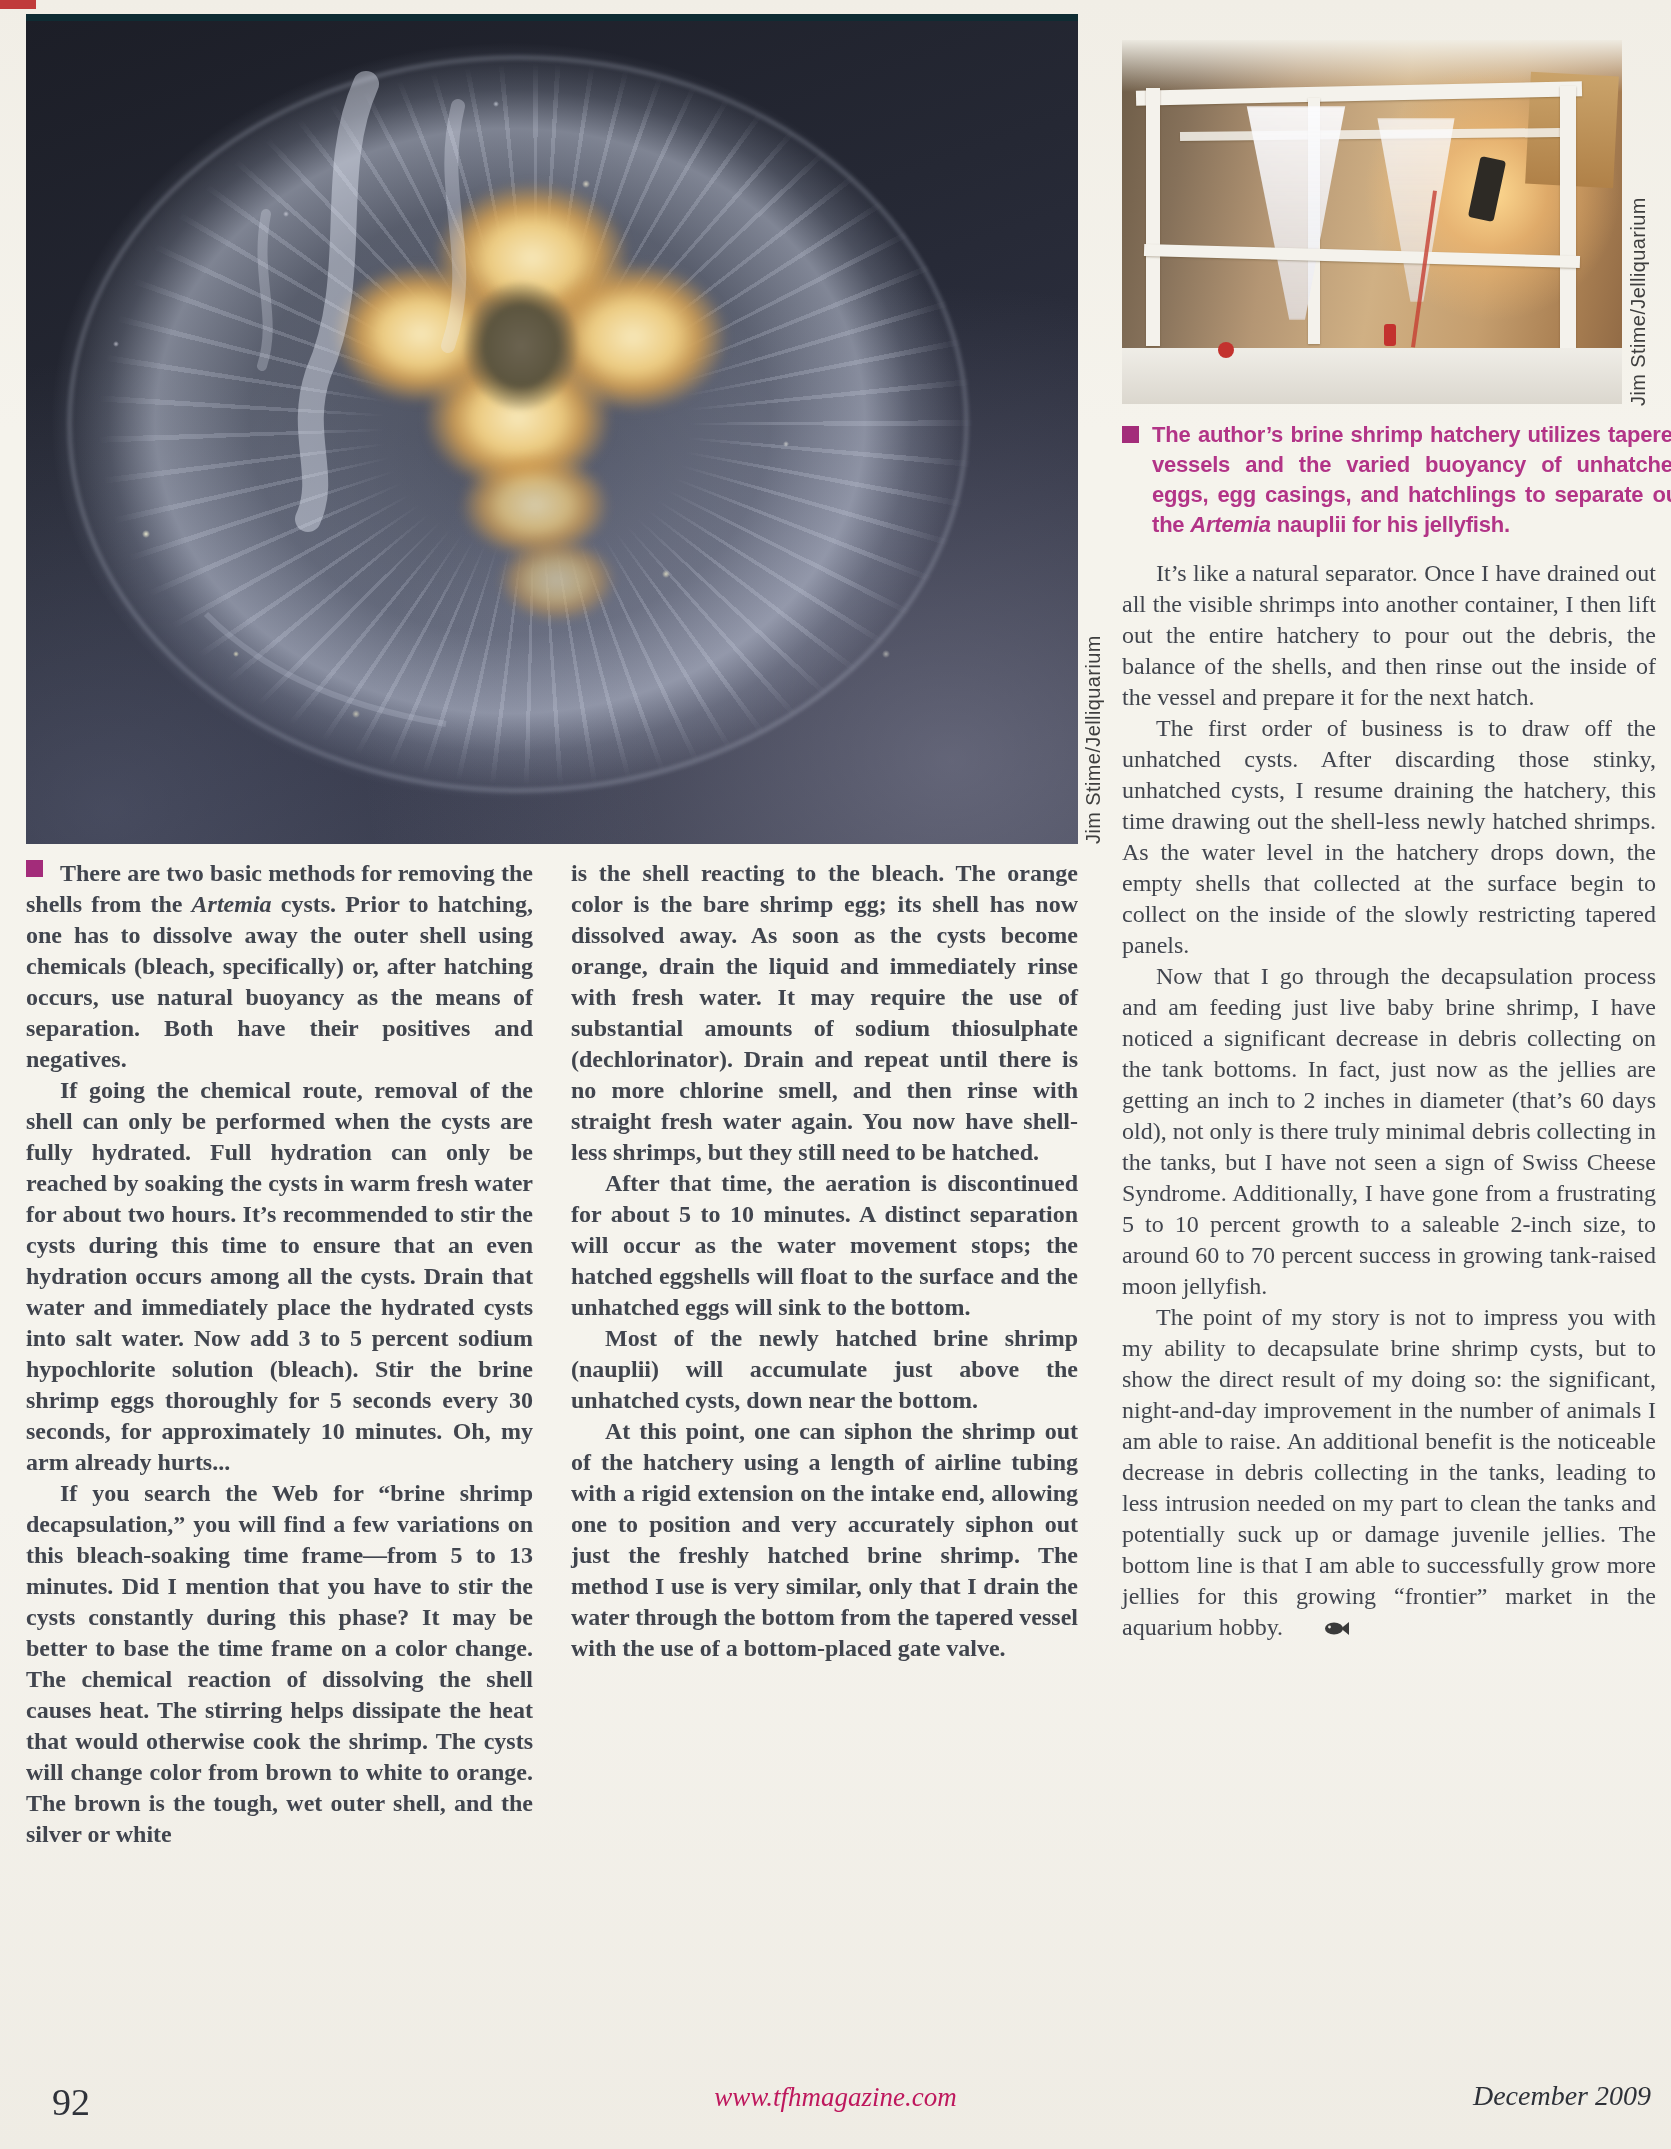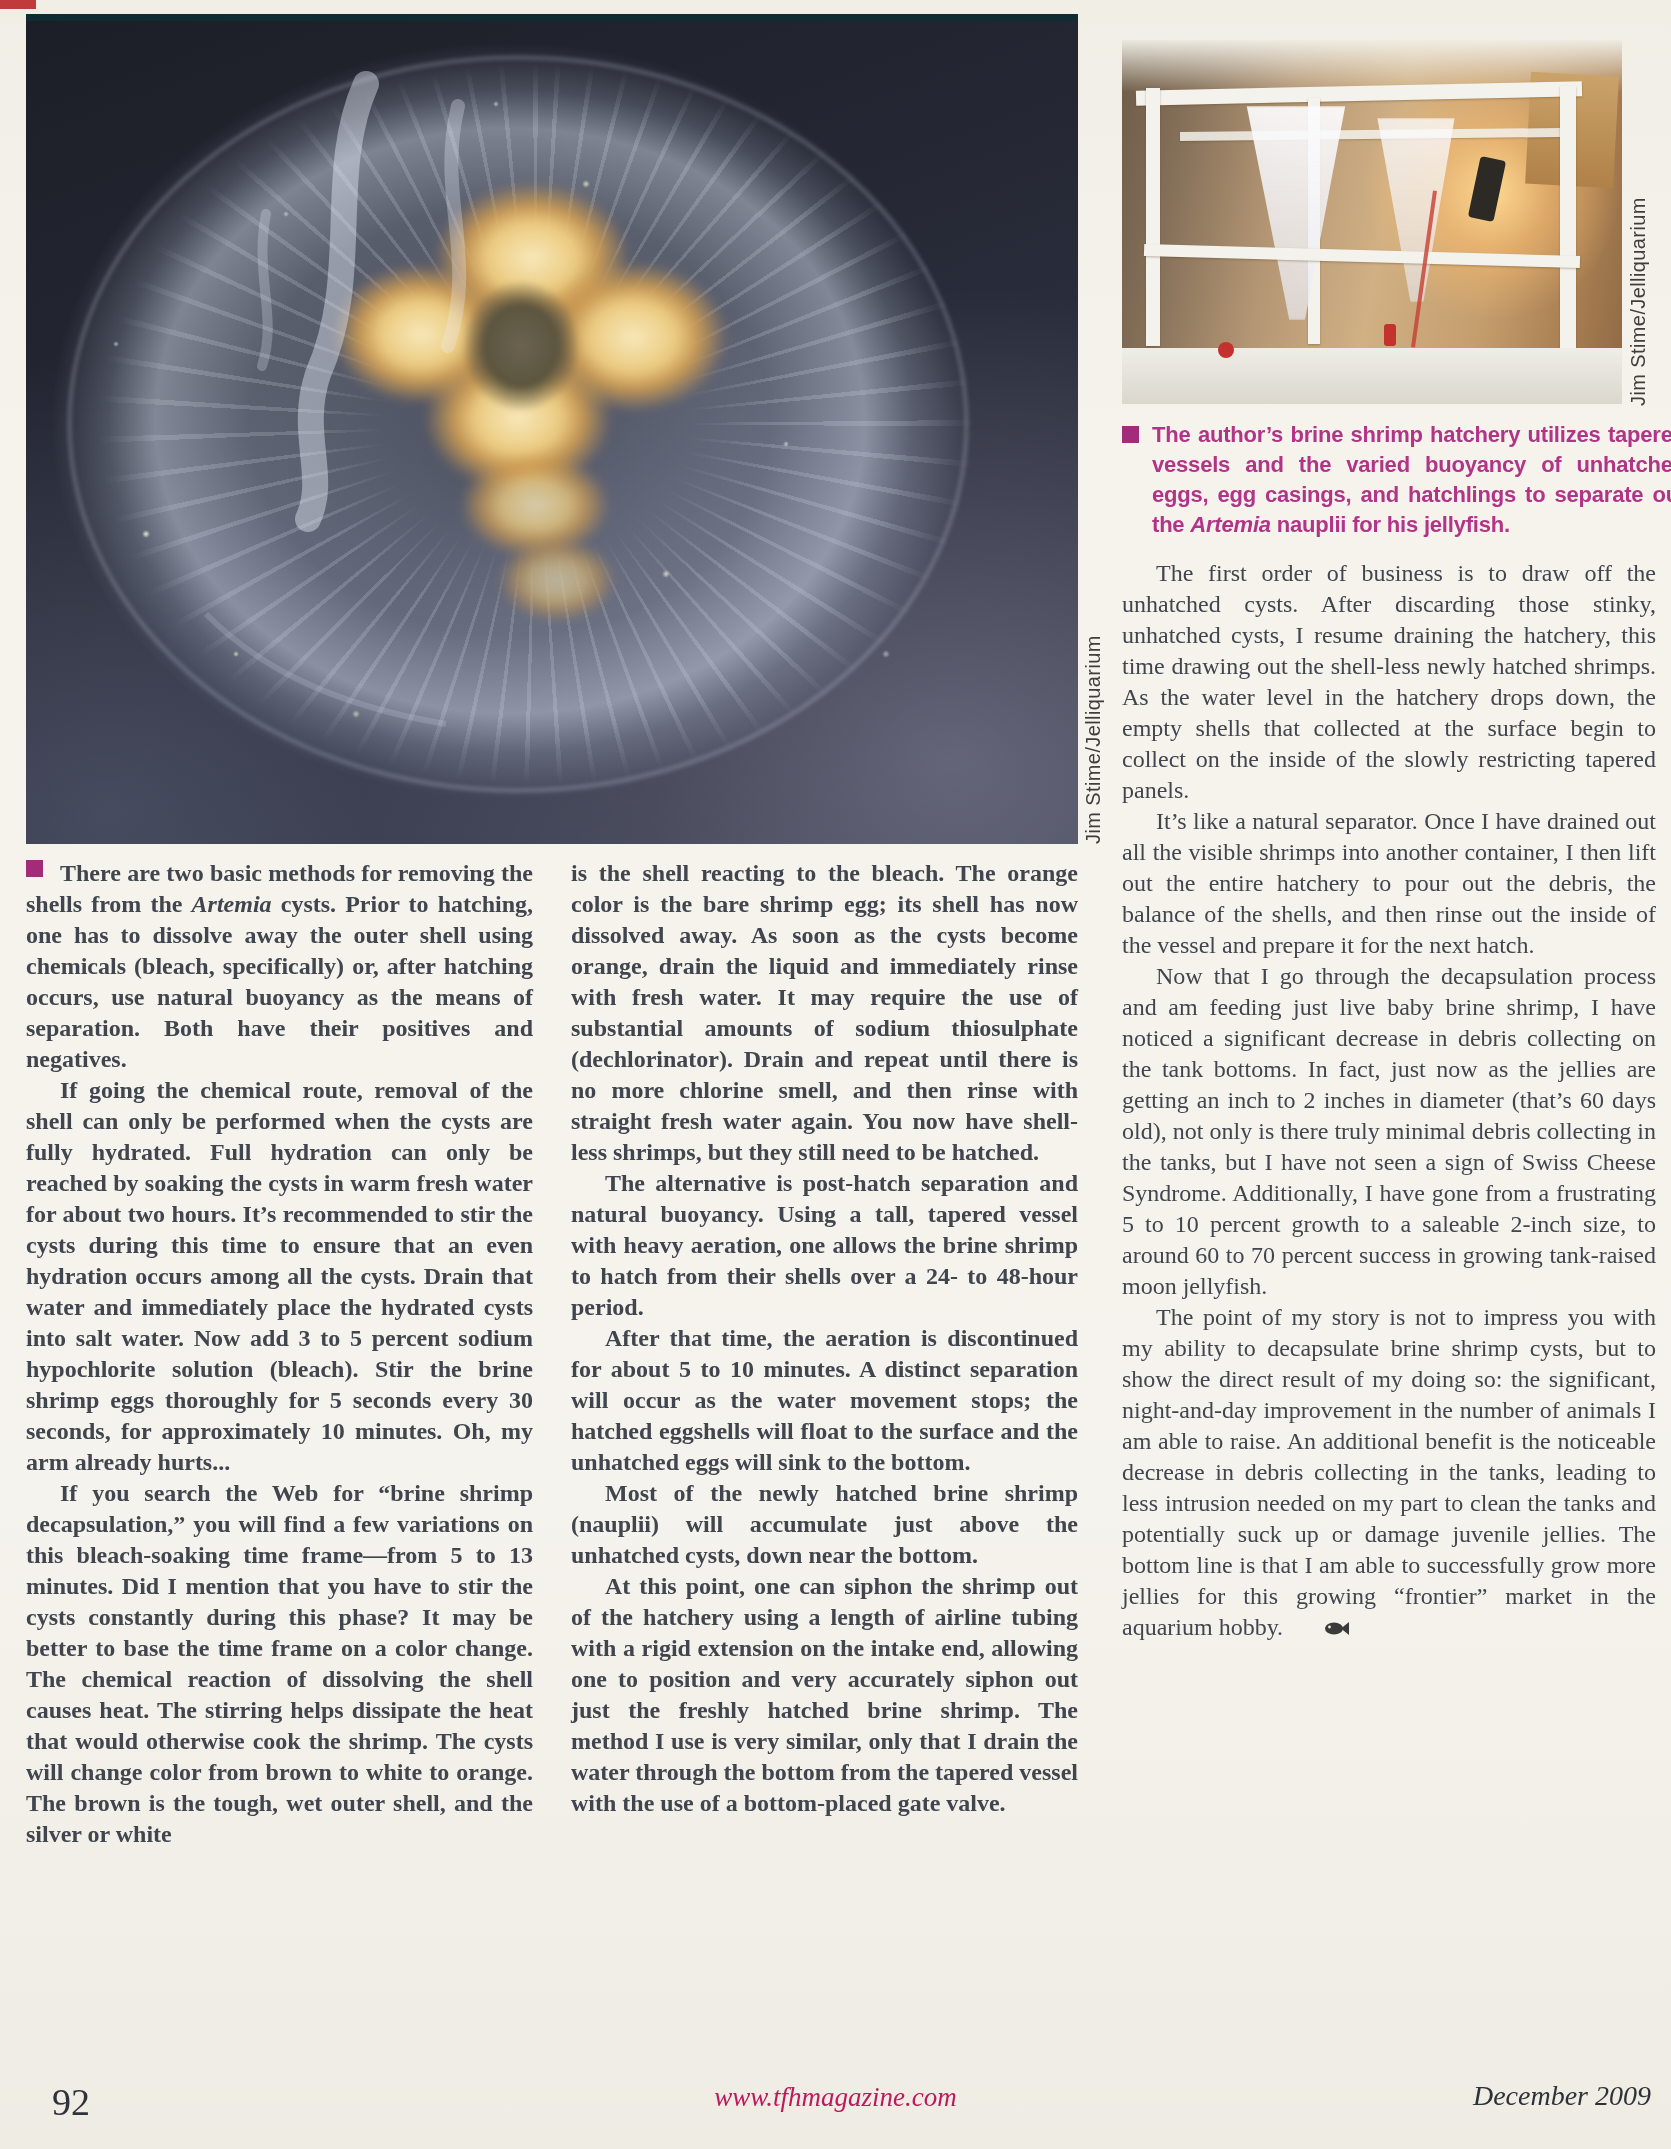--- a/index.html
+++ b/index.html
@@ -143,21 +143,20 @@
   </div>
 
   <div class="columns">
     <div class="col">
       <p class="jp ind"><span>There are two basic methods for removing the shells from the </span><i>Artemia</i><span> cysts. Prior to hatching, one has to dissolve away the outer shell using chemicals (bleach, specifically) or, after hatching occurs, use natural buoyancy as the means of separation. Both have their positives and negatives.</span></p>
       <p class="jp ind">If going the chemical route, removal of the shell can only be performed when the cysts are fully hydrated. Full hydration can only be reached by soaking the cysts in warm fresh water for about two hours. It’s recommended to stir the cysts during this time to ensure that an even hydration occurs among all the cysts. Drain that water and immediately place the hydrated cysts into salt water. Now add 3 to 5 percent sodium hypochlorite solution (bleach). Stir the brine shrimp eggs thoroughly for 5 seconds every 30 seconds, for approximately 10 minutes. Oh, my arm already hurts...</p>
       <p class="jp ind">If you search the Web for “brine shrimp decapsulation,” you will find a few variations on this bleach-soaking time frame—from 5 to 13 minutes. Did I mention that you have to stir the cysts constantly during this phase? It may be better to base the time frame on a color change. The chemical reaction of dissolving the shell causes heat. The stirring helps dissipate the heat that would otherwise cook the shrimp. The cysts will change color from brown to white to orange. The brown is the tough, wet outer shell, and the silver or white</p>
     </div>
     <div class="col">
       <p class="jp">is the shell reacting to the bleach. The orange color is the bare shrimp egg; its shell has now dissolved away. As soon as the cysts become orange, drain the liquid and immediately rinse with fresh water. It may require the use of substantial amounts of sodium thiosulphate (dechlorinator). Drain and repeat until there is no more chlorine smell, and then rinse with straight fresh water again. You now have shell-less shrimps, but they still need to be hatched.</p>
-      <p class="jp ind">The alternative is post-hatch separation and natural buoyancy. Using a tall, tapered vessel with heavy aeration, one allows the brine shrimp to hatch from their shells over a 24- to 48-hour period.</p>
       <p class="jp ind">After that time, the aeration is discontinued for about 5 to 10 minutes. A distinct separation will occur as the water movement stops; the hatched eggshells will float to the surface and the unhatched eggs will sink to the bottom.</p>
       <p class="jp ind">Most of the newly hatched brine shrimp (nauplii) will accumulate just above the unhatched cysts, down near the bottom.</p>
       <p class="jp ind">At this point, one can siphon the shrimp out of the hatchery using a length of airline tubing with a rigid extension on the intake end, allowing one to position and very accurately siphon out just the freshly hatched brine shrimp. The method I use is very similar, only that I drain the water through the bottom from the tapered vessel with the use of a bottom-placed gate valve.</p>
     </div>
   </div>
 </div>
 
 <div class="right-rail">
 
   <div class="hatch-photo">
@@ -178,22 +177,22 @@
     <div class="red1"></div>
     <div class="red2"></div>
   </div>
 
   <div class="caption right-caption">
     <span class="bullet"></span>
     <span>The author’s brine shrimp hatchery utilizes tapered vessels and the varied buoyancy of unhatched eggs, egg casings, and hatchlings to separate out the </span><i>Artemia</i><span> nauplii for his jellyfish.</span>
   </div>
 
   <div class="col3">
+    <p class="jp ind">It’s like a natural separator. Once I have drained out all the visible shrimps into another container, I then lift out the entire hatchery to pour out the debris, the balance of the shells, and then rinse out the inside of the vessel and prepare it for the next hatch.</p>
     <p class="jp ind">The first order of business is to draw off the unhatched cysts. After discarding those stinky, unhatched cysts, I resume draining the hatchery, this time drawing out the shell-less newly hatched shrimps. As the water level in the hatchery drops down, the empty shells that collected at the surface begin to collect on the inside of the slowly restricting tapered panels.</p>
-    <p class="jp ind">It’s like a natural separator. Once I have drained out all the visible shrimps into another container, I then lift out the entire hatchery to pour out the debris, the balance of the shells, and then rinse out the inside of the vessel and prepare it for the next hatch.</p>
     <p class="jp ind">Now that I go through the decapsulation process and am feeding just live baby brine shrimp, I have noticed a significant decrease in debris collecting on the tank bottoms. In fact, just now as the jellies are getting an inch to 2 inches in diameter (that’s 60 days old), not only is there truly minimal debris collecting in the tanks, but I have not seen a sign of Swiss Cheese Syndrome. Additionally, I have gone from a frustrating 5 to 10 percent growth to a saleable 2-inch size, to around 60 to 70 percent success in growing tank-raised moon jellyfish.</p>
     <p class="jp ind"><span>The point of my story is not to impress you with my ability to decapsulate brine shrimp cysts, but to show the direct result of my doing so: the significant, night-and-day improvement in the number of animals I am able to raise. An additional benefit is the noticeable decrease in debris collecting in the tanks, leading to less intrusion needed on my part to clean the tanks and potentially suck up or damage juvenile jellies. The bottom line is that I am able to successfully grow more jellies for this growing “frontier” market in the aquarium hobby.</span><span class="end-icon"><svg width="26" height="17" viewBox="0 0 26 17">
             <ellipse cx="11" cy="8.5" rx="9" ry="6" fill="#3a3a3a"></ellipse>
             <polygon points="18,8.5 26,2 26,15" fill="#3a3a3a"></polygon>
             <circle cx="6.5" cy="7" r="1.4" fill="#f3f1ea"></circle>
           </svg></span></p>
   </div>
 </div>
 
 <div class="vcredit vc-jelly">Jim Stime/Jelliquarium</div>

